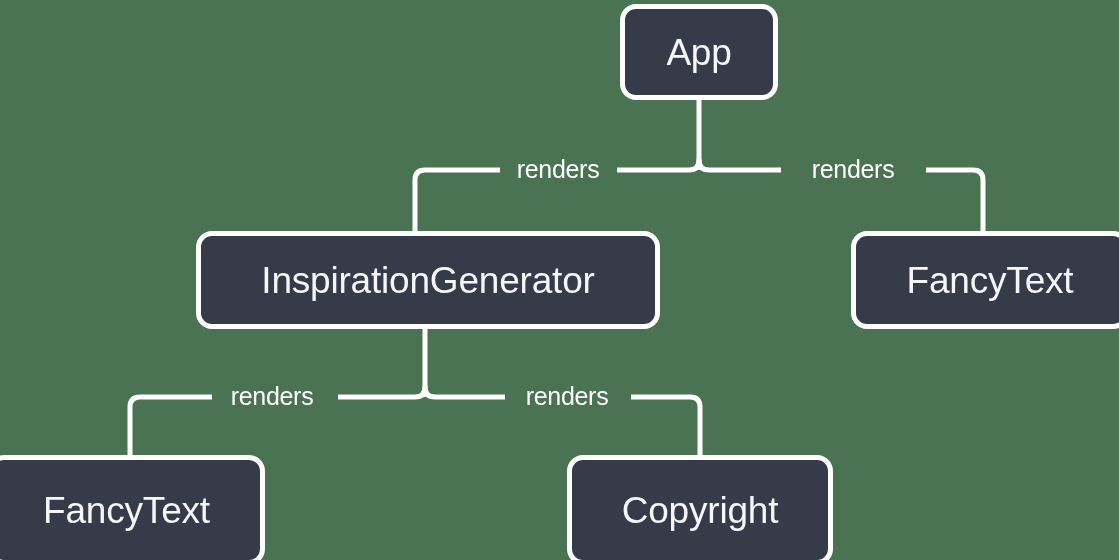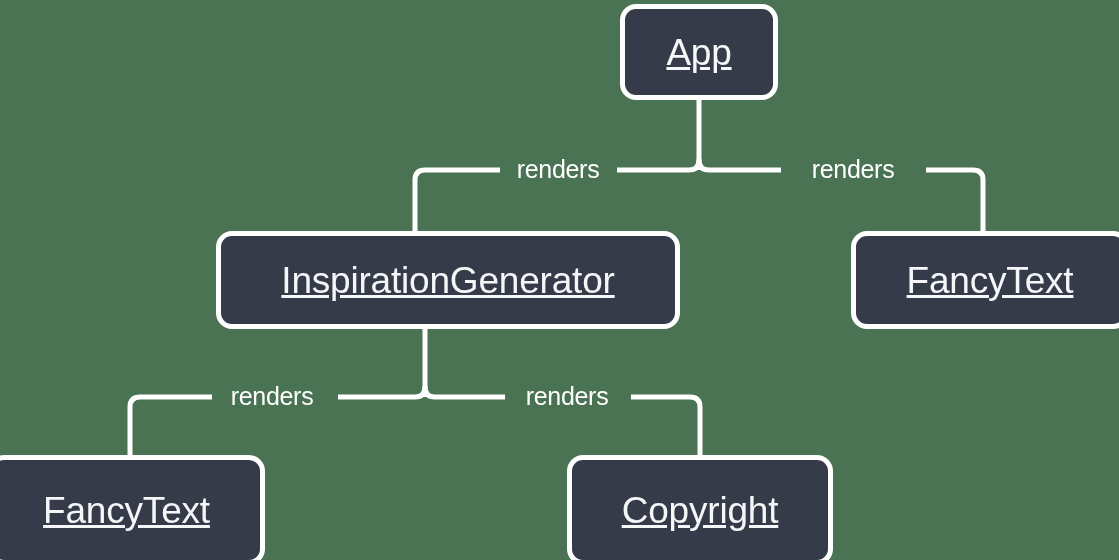--- a/index.html
+++ b/index.html
@@ -37,21 +37,20 @@
     color: #f5f6f7;
     display: flex;
     align-items: center;
     justify-content: center;
     font-family: "Liberation Sans", sans-serif;
     font-size: 37px;
     font-weight: 400;
     letter-spacing: -0.2px;
     white-space: nowrap;
     line-height: 1;
-    text-decoration: underline;
   }
   .node-label {
     display: block;
     padding: 0 4px;
   }
   .edge-label {
     position: absolute;
     color: #ffffff;
     font-family: "Liberation Sans", sans-serif;
     font-size: 25px;
@@ -86,21 +85,21 @@
       <path d="M 425 397 L 425 387 Q 425 397 435 397 L 505 397"></path>
       <path d="M 631 397 L 690 397 Q 700 397 700 407 L 700 455"></path>
 
     </g>
   </svg>
 
   <div class="node" style="left:620px; top:4px; width:158px; height:96px;">
     <span class="node-label">App</span>
   </div>
 
-  <div class="node" style="left:196px; top:231px; width:464px; height:98px;margin-left:20px;">
+  <div class="node" style="left:196px; top:231px; width:464px; height:98px;">
     <span class="node-label">InspirationGenerator</span>
   </div>
 
   <div class="node" style="left:851px; top:231px; width:278px; height:98px;">
     <span class="node-label">FancyText</span>
   </div>
 
   <div class="node" style="left:-12px; top:455px; width:277px; height:110px;">
     <span class="node-label">FancyText</span>
   </div>

